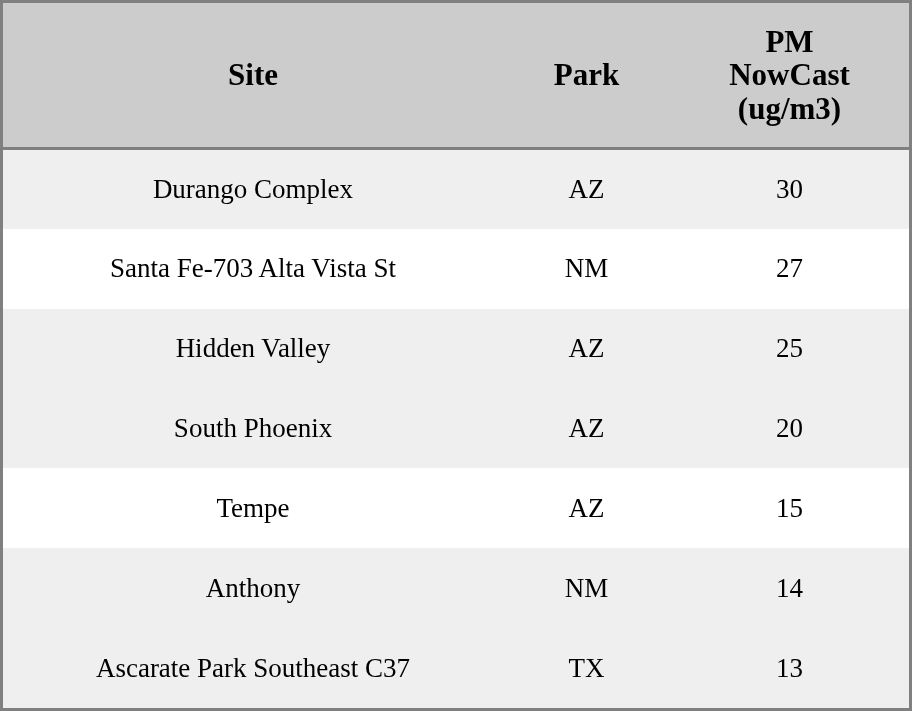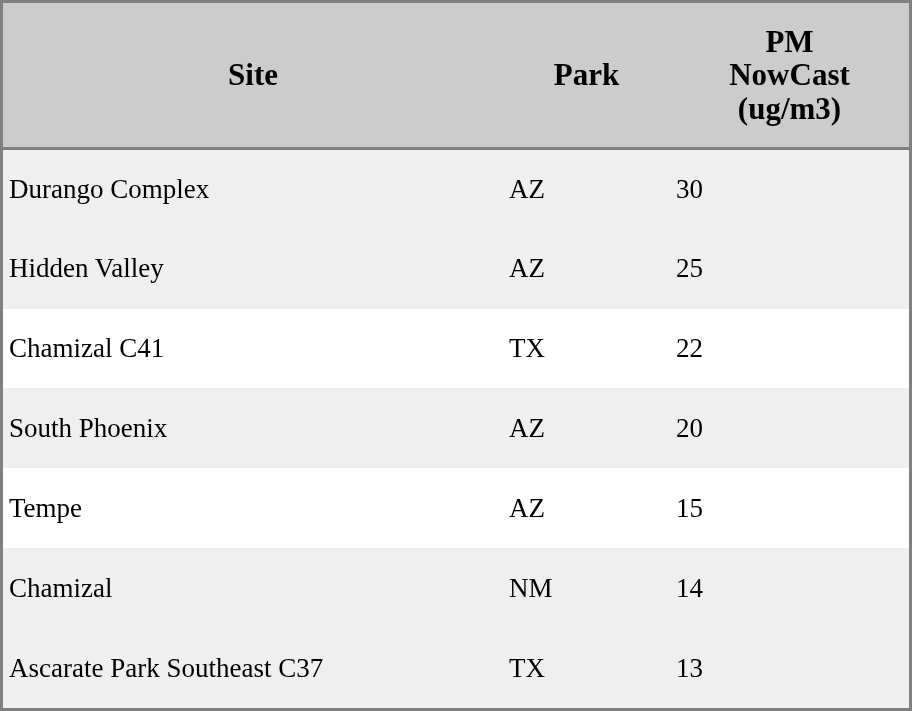--- a/index.html
+++ b/index.html
@@ -42,21 +42,21 @@
     line-height: 1.08;
     height: 122px;
     box-sizing: border-box;
   }
   th.col-site { width: 500px; }
   th.col-state { width: 167px; }
   th.col-pm { width: 239px; }
   tbody td {
     font-size: 27px;
     color: #000000;
-    text-align: left;
+    text-align: center;
     vertical-align: middle;
     padding: 4px 6px;
     height: 58px;
     box-sizing: border-box;
     white-space: nowrap;
   }
   tbody tr.row-odd { background: #efefef; }
   tbody tr.row-even { background: #ffffff; }
 </style>
 </head>
@@ -78,42 +78,42 @@
           <div>(ug/m3)</div>
         </th>
       </tr>
     </thead>
     <tbody>
       <tr class="row-odd">
         <td>Durango Complex</td>
         <td>AZ</td>
         <td>30</td>
       </tr>
+      <tr class="row-even">
+        <td>Santa Fe-703 Alta Vista St</td>
+        <td>NM</td>
+        <td>27</td>
+      </tr>
       <tr class="row-odd">
         <td>Hidden Valley</td>
         <td>AZ</td>
         <td>25</td>
-      </tr>
-      <tr class="row-even">
-        <td>Chamizal C41</td>
-        <td>TX</td>
-        <td>22</td>
       </tr>
       <tr class="row-odd">
         <td>South Phoenix</td>
         <td>AZ</td>
         <td>20</td>
       </tr>
       <tr class="row-even">
         <td>Tempe</td>
         <td>AZ</td>
         <td>15</td>
       </tr>
       <tr class="row-odd">
-        <td>Chamizal</td>
+        <td>Anthony</td>
         <td>NM</td>
         <td>14</td>
       </tr>
       <tr class="row-odd">
         <td>Ascarate Park Southeast C37</td>
         <td>TX</td>
         <td>13</td>
       </tr>
     </tbody>
   </table>

